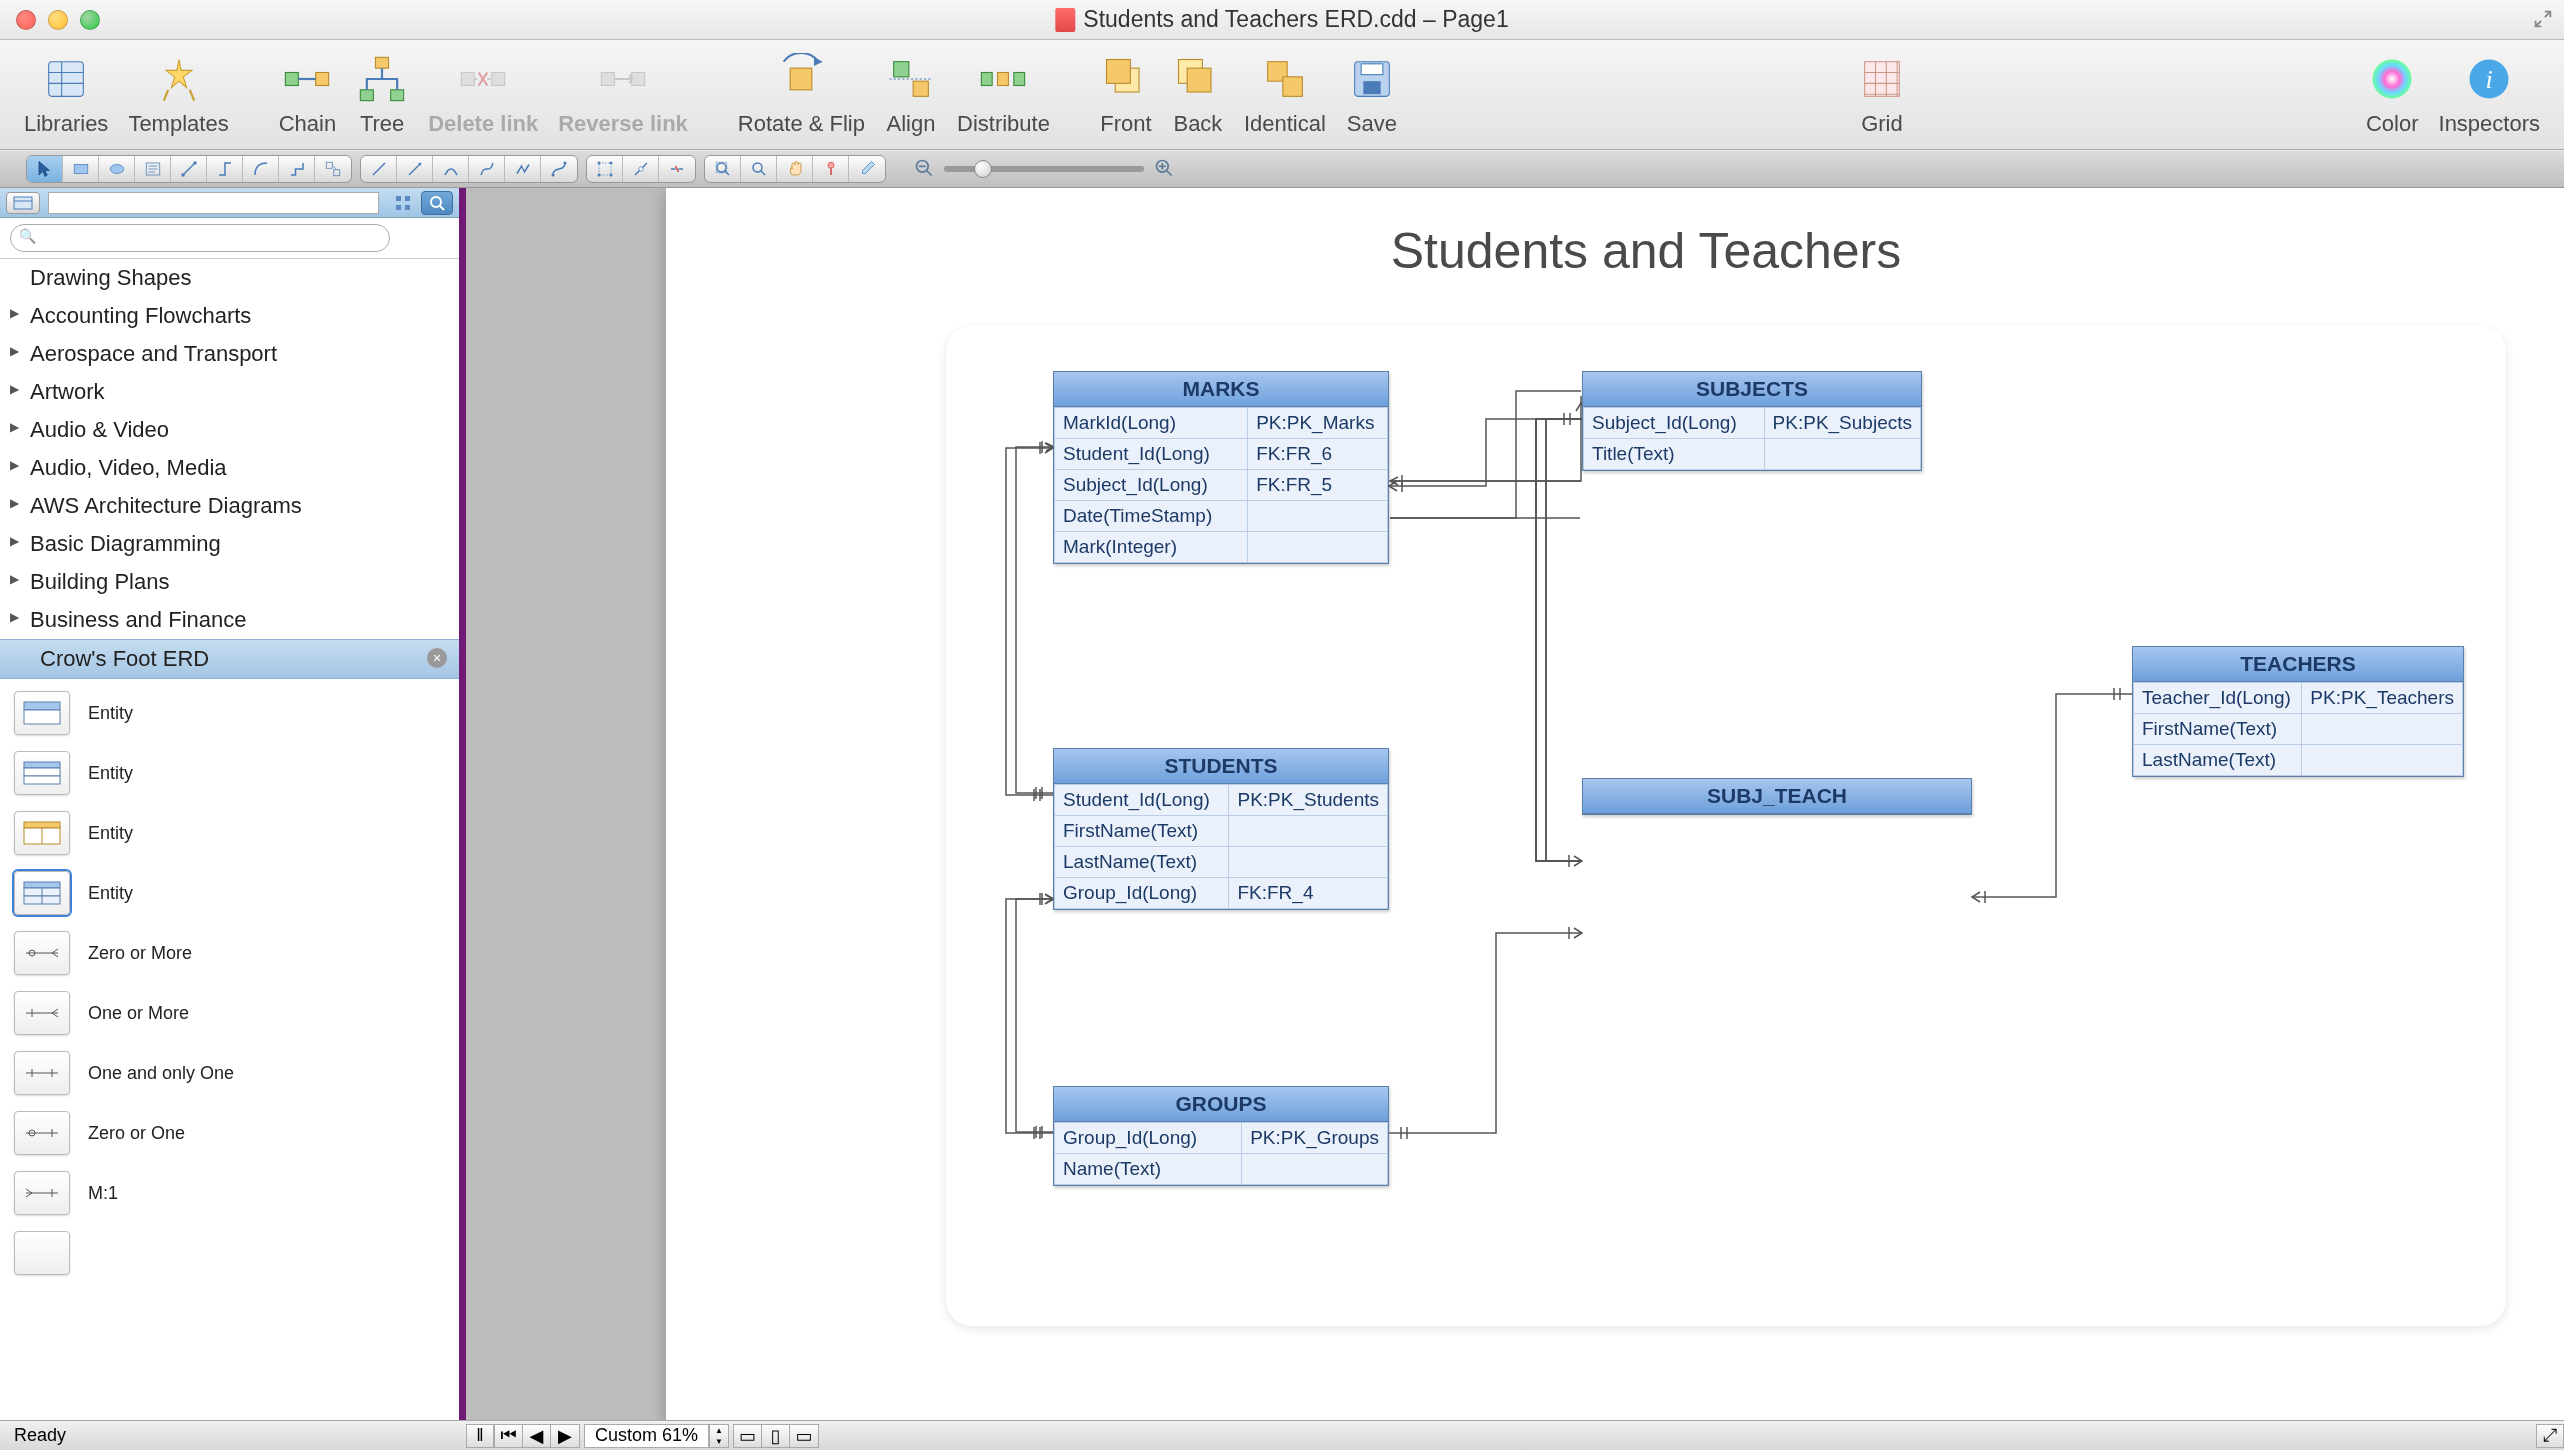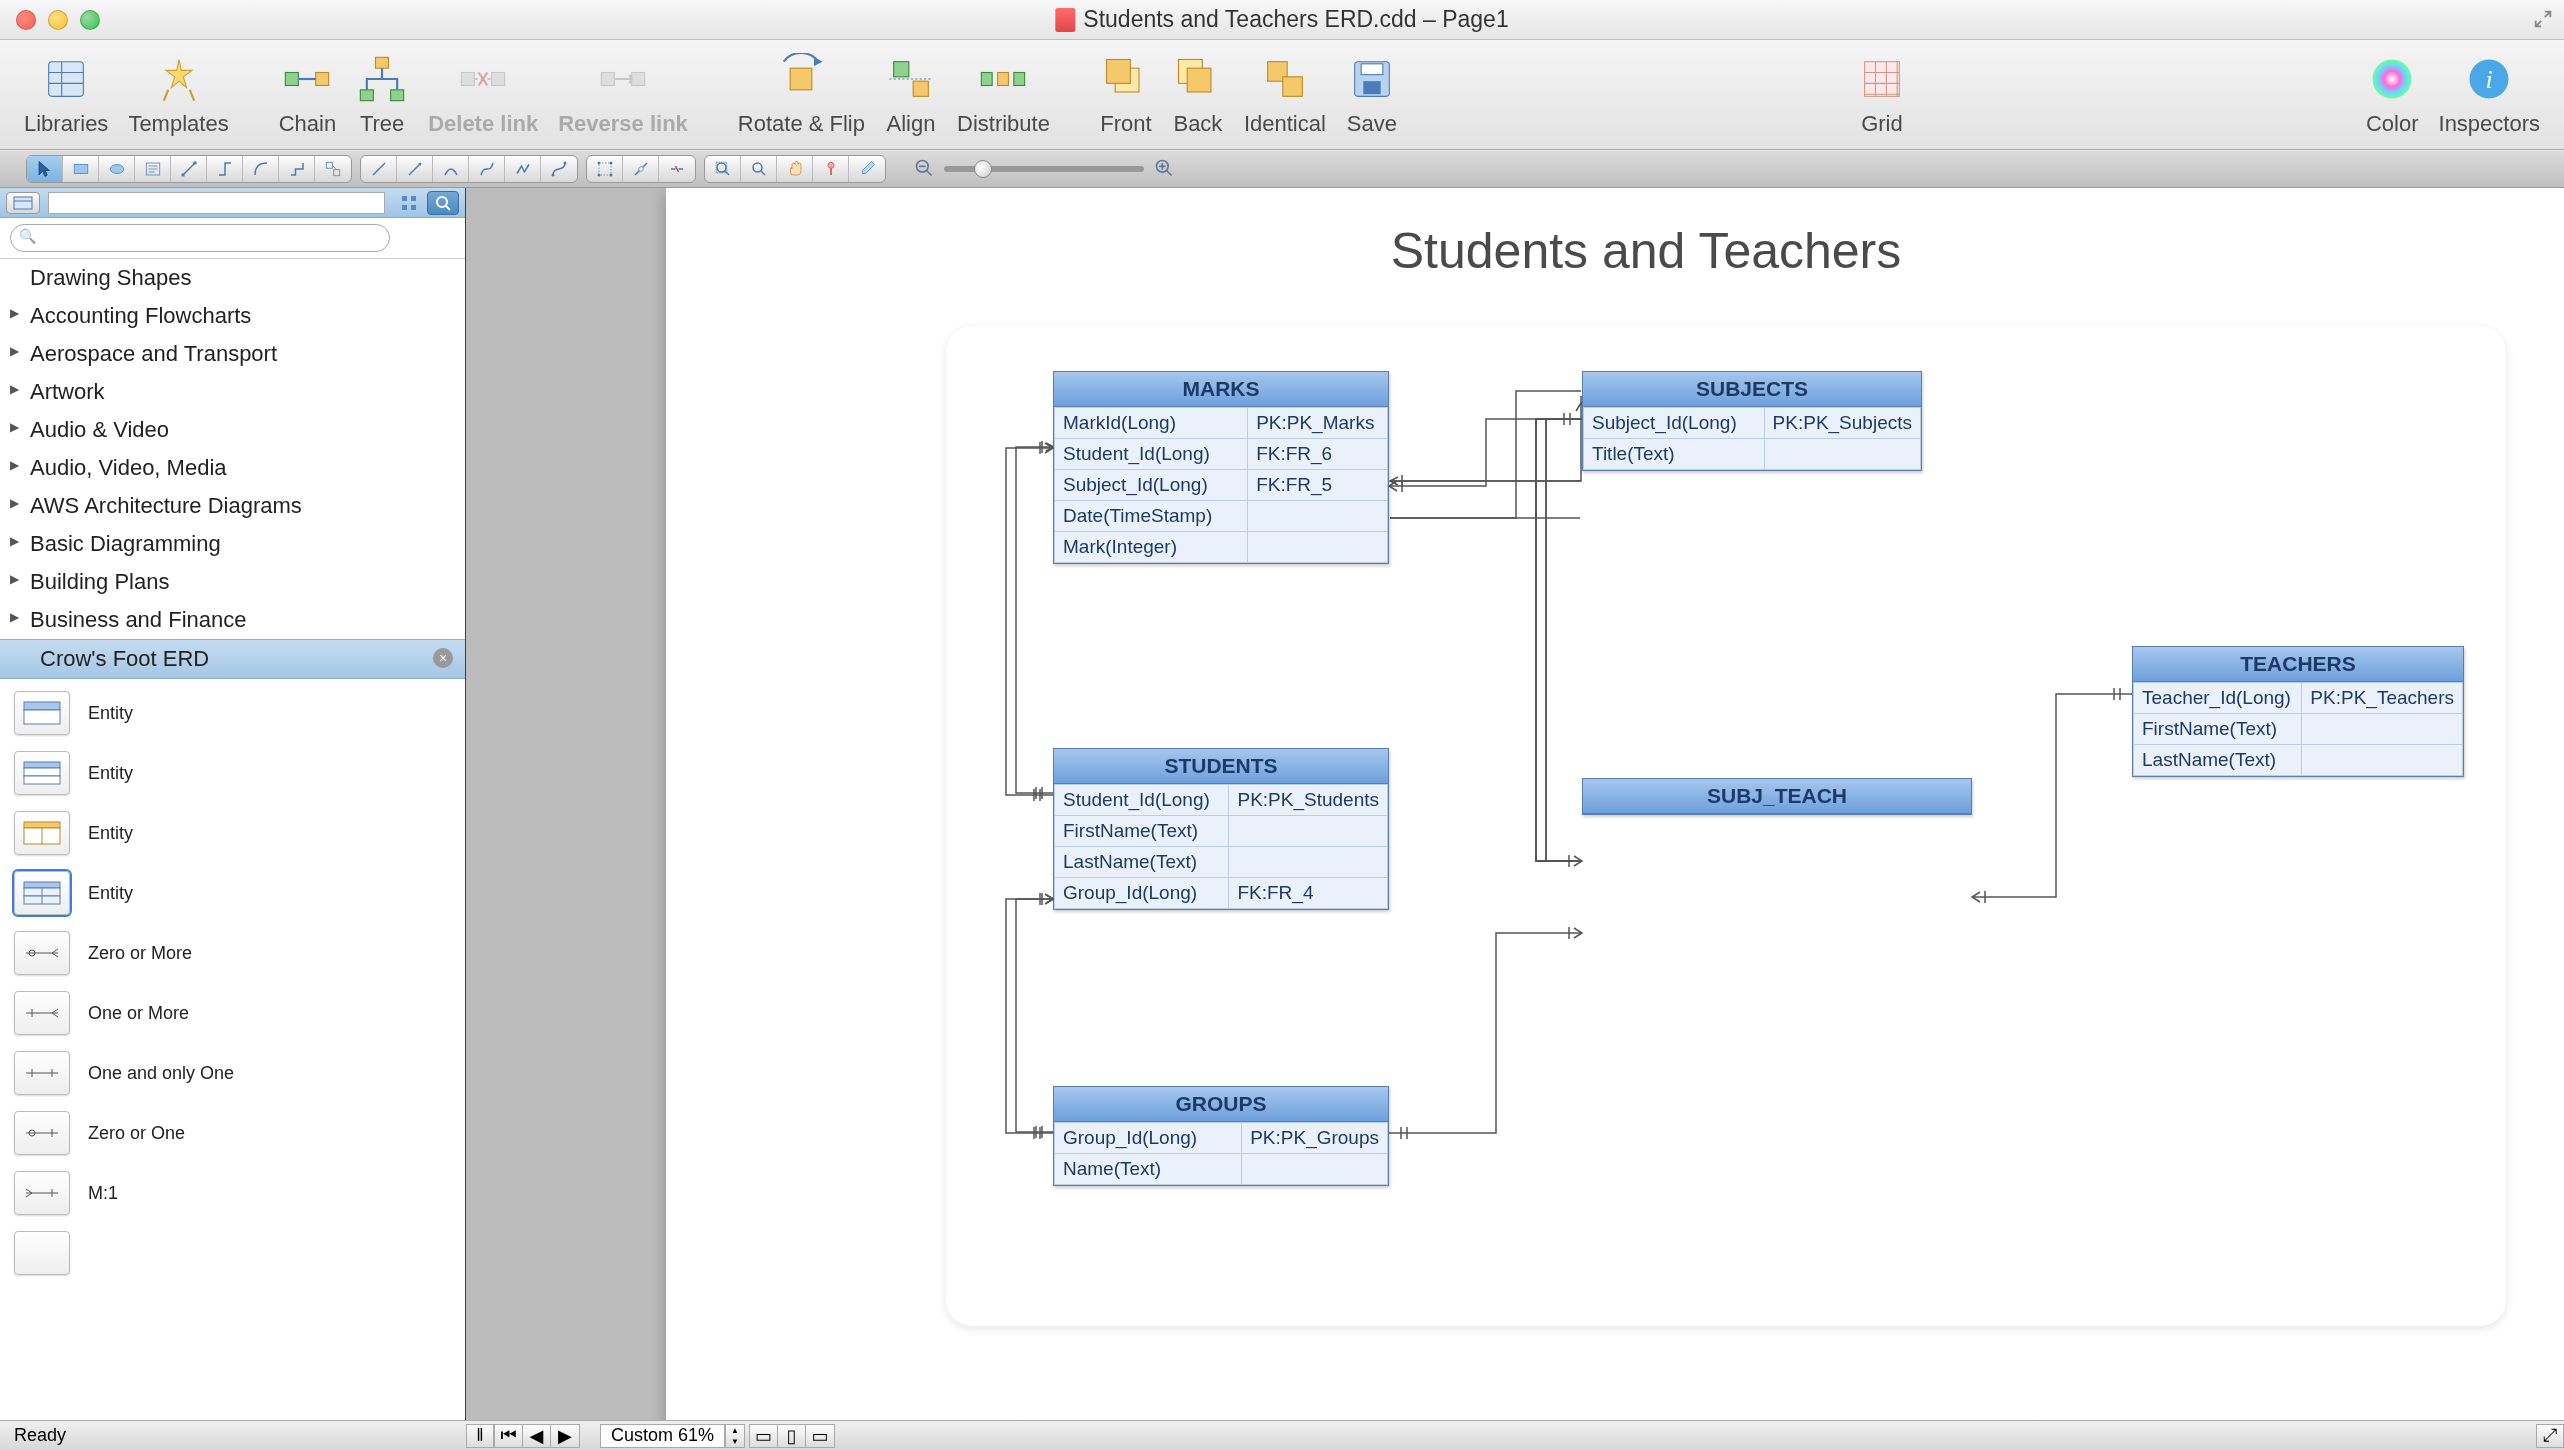--- a/index.html
+++ b/index.html
@@ -33,21 +33,21 @@
   .btnset .sbtn:last-child { border-right: none; }
   .btnset .sbtn.active { background: linear-gradient(#a8cef0,#7ab3e0); }
   .zoom-area { display: flex; align-items: center; gap: 10px; margin-left: 20px; }
   .zoom-slider { width: 200px; height: 6px; background: #999; border-radius: 3px; position: relative; }
   .zoom-knob { position: absolute; top: -6px; left: 30px; width: 18px; height: 18px; background: radial-gradient(circle at 35% 35%,#fff,#ccc); border: 1px solid #888; border-radius: 50%; }
   
   
   .main { display: flex; height: calc(100% - 40px - 110px - 38px - 30px); }
   
   
-  .sidebar { width: 466px; background: #fff; border-right: 1px solid #701a75; display: flex; flex-direction: column; }
+  .sidebar { width: 466px; background: #fff; border-right: 7px solid #701a75; display: flex; flex-direction: column; }
   .side-top { height: 30px; background: linear-gradient(#c5dcf0,#9ec5e6); border-bottom: 1px solid #8aa; display: flex; align-items: center; padding: 0 6px; gap: 4px; }
   .side-top-tab { width: 34px; height: 22px; background: linear-gradient(#fefefe,#d8d8d8); border: 1px solid #999; border-radius: 4px; display: flex; align-items: center; justify-content: center; }
   .side-top-input { flex: 1; height: 22px; border: 1px solid #aaa; background: #fff; margin: 0 4px; }
   .side-top-right { display: flex; gap: 2px; }
   .side-top-right .sbtn { width: 32px; height: 24px; display:flex;align-items:center;justify-content:center; border-radius:4px; }
   .side-top-right .sbtn.active { background: linear-gradient(#74a9d8,#4d89c0); border:1px solid #3a6fa0; }
   .side-search { padding: 6px 10px; border-bottom: 1px solid #ccc; }
   .side-search-field { width: 380px; height: 28px; border: 1px solid #aaa; border-radius: 14px; padding: 0 10px 0 30px; background: #fff; position: relative; }
   .side-search-field::before { content: "🔍"; position: absolute; left: 8px; top: 3px; font-size: 14px; opacity: .6; }
   
@@ -84,21 +84,21 @@
   svg.connectors { position: absolute; left: 0; top: 0; width: 100%; height: 100%; pointer-events: none; }
   svg.connectors line, svg.connectors path { stroke: #555; stroke-width: 1.5; fill: none; }
   
   
   .bottombar { height: 30px; background: linear-gradient(#f0f0f0,#d8d8d8); border-top: 1px solid #aaa; display: flex; align-items: center; font-size: 18px; padding: 0; }
   .bottom-status { padding-left: 14px; flex: 0 0 466px; }
   .bottom-scroll { flex: 1; display: flex; align-items: center; gap: 0; }
   .pager { display: flex; align-items: center; border: 1px solid #aaa; height: 24px; }
   .pgbtn { width: 28px; height: 100%; display: flex; align-items: center; justify-content: center; border-right: 1px solid #aaa; background: linear-gradient(#fefefe,#ddd); cursor: pointer; }
   .pgbtn:last-child { border-right: none; }
-  .zoom-label { padding: 0 10px; border: 1px solid #aaa; height: 24px; display: flex; align-items: center; background: #fff; margin-left: 20px; }
+  .zoom-label { padding: 0 10px; border: 1px solid #aaa; height: 24px; display: flex; align-items: center; background: #fff; margin-left: 4px; }
   .zoom-stepper { display: flex; flex-direction: column; height: 24px; border: 1px solid #aaa; background: linear-gradient(#fefefe,#ddd); }
   .zoom-stepper span { height: 12px; width: 18px; font-size: 8px; display: flex; align-items: center; justify-content: center; }
   
   
   .ic { width: 100%; height: 100%; }
 </style>
 </head>
 <body>
 
 <div class="titlebar">

